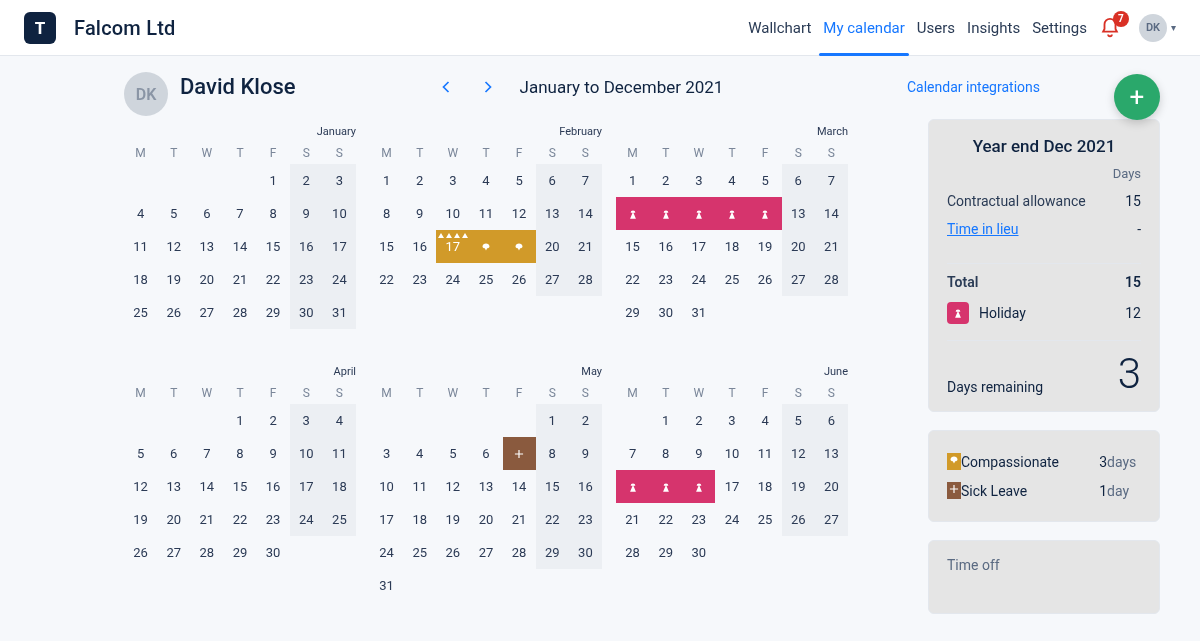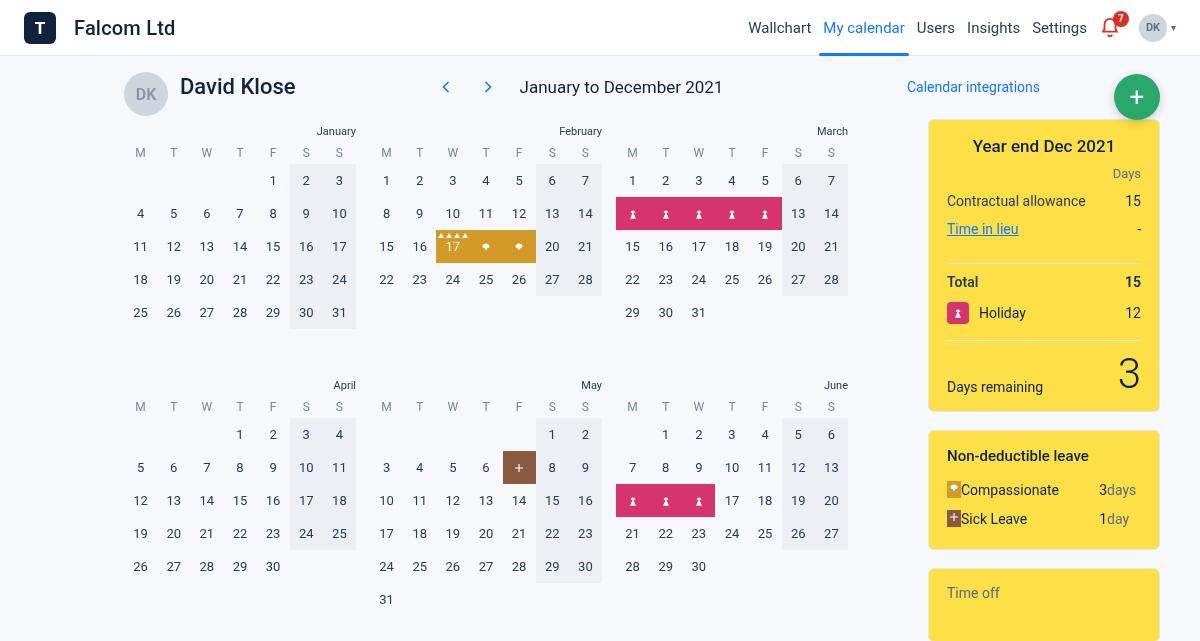--- a/index.html
+++ b/index.html
@@ -129,21 +129,21 @@
   .tri-row{
     position:absolute;top:3px;left:0;right:0;display:flex;justify-content:center;gap:2px;
   }
   .tri{width:0;height:0;border-left:3px solid transparent;border-right:3px solid transparent;border-bottom:5px solid #fff;}
 
   
   aside{
     width:232px;display:flex;flex-direction:column;gap:18px;
   }
   .card{
-    background:#fde047;border:1px solid var(--line);border-radius:6px;padding:16px 18px;
+    background:#e5e5e5;border:1px solid var(--line);border-radius:6px;padding:16px 18px;
   }
   .card h2{margin:0 0 10px;font-size:17px;font-weight:500;text-align:center;}
   .days-head{display:flex;justify-content:flex-end;color:var(--muted);font-size:13px;margin-bottom:6px;}
   .row{display:flex;justify-content:space-between;align-items:center;padding:6px 0;font-size:14px;}
   .row .k{color:var(--ink-soft);}
   .row.link .k{color:var(--brand);text-decoration:underline;cursor:pointer;}
   .total{border-top:1px solid var(--line);font-weight:600;margin-top:20px;padding-top:10px;}
   .type{display:flex;align-items:center;gap:10px;}
   .type .dot{width:22px;height:22px;border-radius:4px;display:flex;align-items:center;justify-content:center;}
   .dot.hol{background:var(--pink);} .dot.comp{background:var(--amber);} .dot.sick{background:var(--brown);}
@@ -575,21 +575,20 @@
         <span>12</span>
       </div>
 
       <div class="remain">
         <span>Days remaining</span>
         <span class="big">3</span>
       </div>
     </div>
 
     <div class="card">
-      <h4>Non-deductible leave</h4>
 
       <div class="nd-row">
         <span class="dot comp">
           <svg class="mark" viewBox="0 0 24 24" fill="#fff">
               <path d="M12 6c3 0 6 2 6 5 0 2-2 3-4 3l-2 4-2-4c-2 0-4-1-4-3 0-3 3-5 6-5z"></path>
             </svg>
         </span>
         <span>Compassionate</span>
         <span class="val">3</span>
         <span class="unit">days</span>

